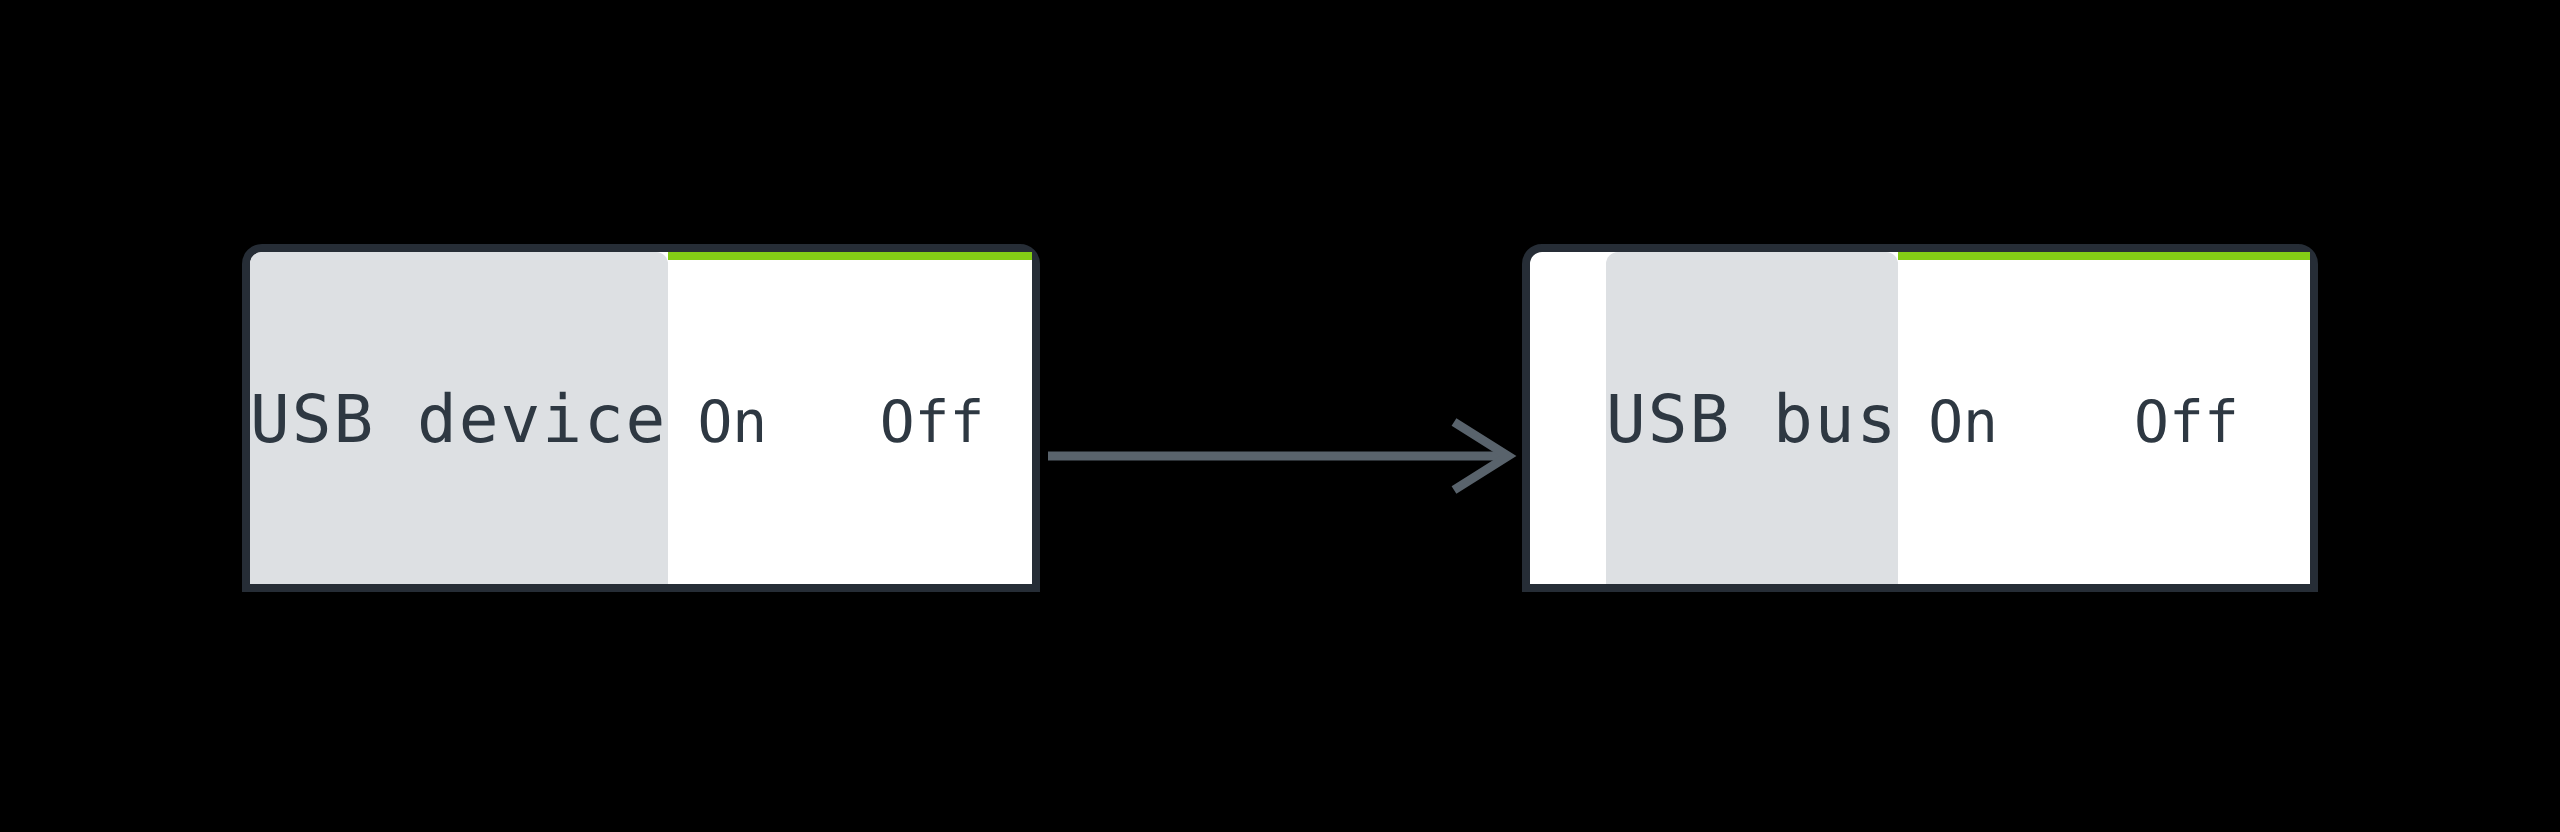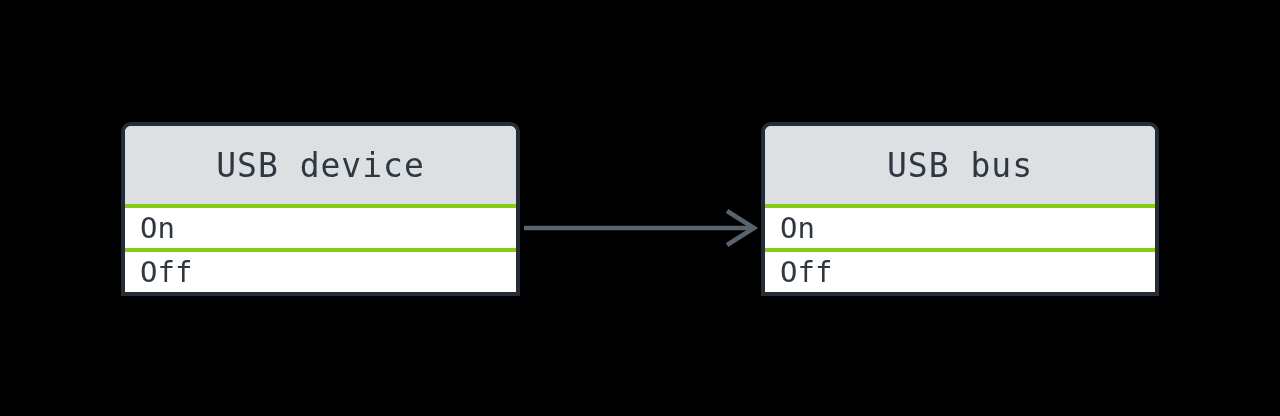--- a/index.html
+++ b/index.html
@@ -17,24 +17,23 @@
   }
   .node {
     position: absolute;
     top: 122px;
     height: 174px;
     box-sizing: border-box;
     border: 4px solid #262d36;
     border-radius: 10px 10px 0 0;
     background: #ffffff;
     display: flex;
-    flex-direction: column;
   }
   .node-left  { left: 121px; width: 399px; }
-  .node-right { left: 761px; width: 398px; }
+  .node-right { left: 761px; width: 398px; padding-left: 38px; }
   .node-header {
     flex: 0 0 78px;
     background: #dde0e3;
     border-radius: 6px 6px 0 0;
     display: flex;
     align-items: center;
     justify-content: center;
   }
   .node-title {
     font-size: 33px;

